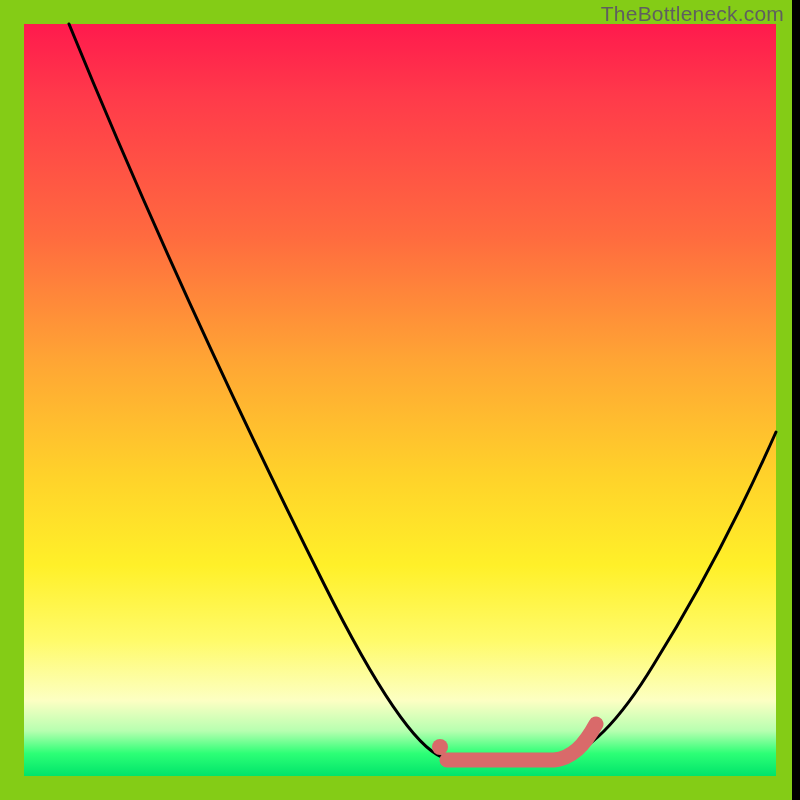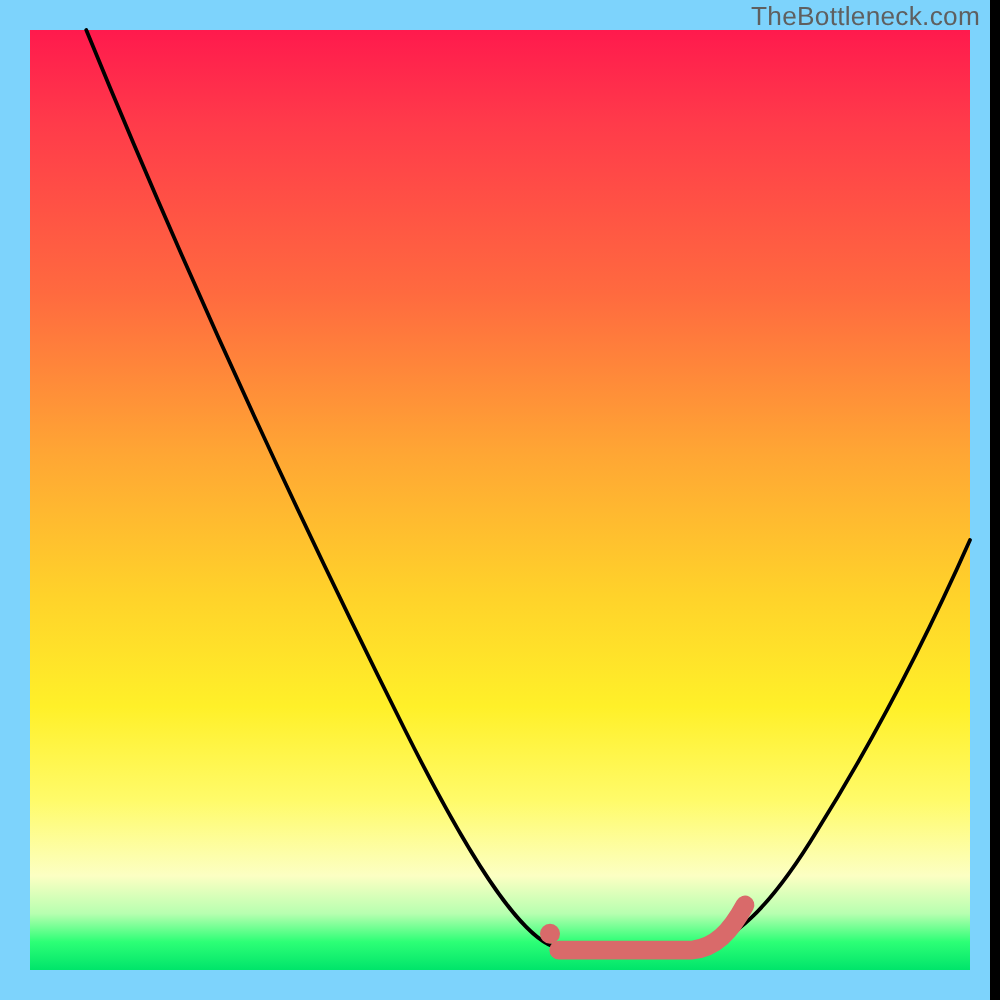--- a/index.html
+++ b/index.html
@@ -10,21 +10,21 @@
     background: #000;
     overflow: hidden;
     font-family: Arial, Helvetica, sans-serif;
   }
   .frame {
     position: absolute;
     left: 0;
     top: 0;
     width: 792px;
     height: 800px;
-    background: #7dd3fc;
+    background: #84cc16;
   }
   .plot-area {
     position: absolute;
     left: 24px;
     top: 24px;
     width: 752px;
     height: 752px;
     
     background: linear-gradient(
       to bottom,

